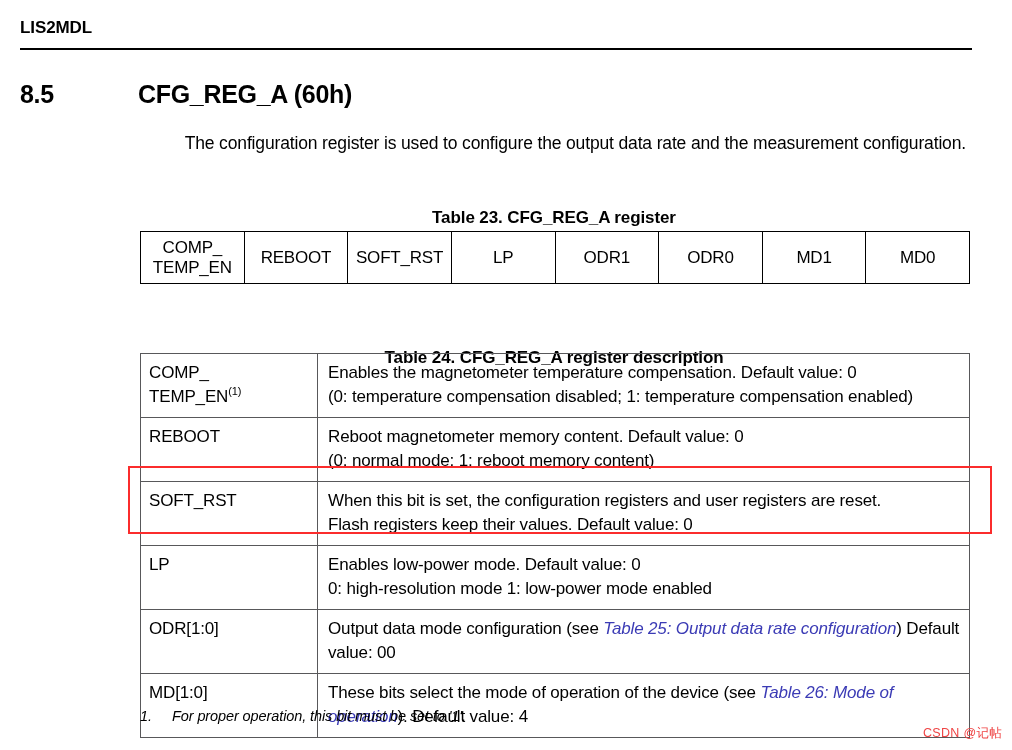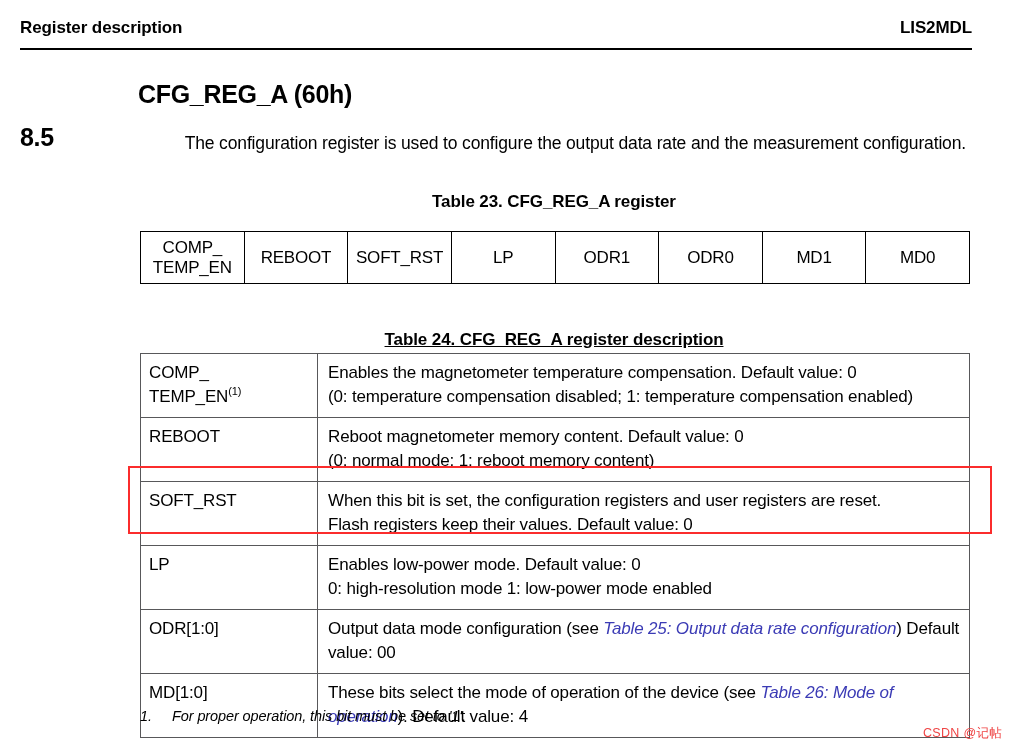--- a/index.html
+++ b/index.html
@@ -45,21 +45,20 @@
     top: 80px;
     width: 900px;
     font-weight: bold;
     font-size: 25px;
     letter-spacing: -0.3px;
   }
   .section-num {
     display: inline-block;
     width: 118px;
     vertical-align: top;
-    margin-top: 43px;
   }
   .section-title {
     display: inline-block;
     vertical-align: top;
   }
 
   
   .intro {
     position: absolute;
     left: 138px;
@@ -74,22 +73,22 @@
   
   .tbl-caption {
     position: absolute;
     width: 832px;
     left: 138px;
     text-align: center;
     font-weight: bold;
     font-size: 17px;
     letter-spacing: -0.1px;
   }
-  #cap23 { top: 192px; }
-  #cap24 { top: 330px; text-decoration: underline; }
+  #cap23 { top: 208px; }
+  #cap24 { top: 348px; }
 
   
   .reg-table {
     position: absolute;
     left: 140px;
     top: 231px;
     width: 830px;
     border-collapse: collapse;
     table-layout: fixed;
   }
@@ -170,21 +169,20 @@
     bottom: 8px;
     font-size: 12.5px;
     color: #ef4444;
     letter-spacing: 0.3px;
   }
 </style>
 </head>
 <body>
 
 <div class="page-header">
-  <span>Register description</span>
   <span>LIS2MDL</span>
 </div>
 <div class="header-rule"></div>
 
 <div class="section-row">
   <span class="section-num">8.5</span><span class="section-title">CFG_REG_A (60h)</span>
 </div>
 
 <div class="intro">The configuration register is used to configure the output data rate and the measurement configuration.</div>
 

